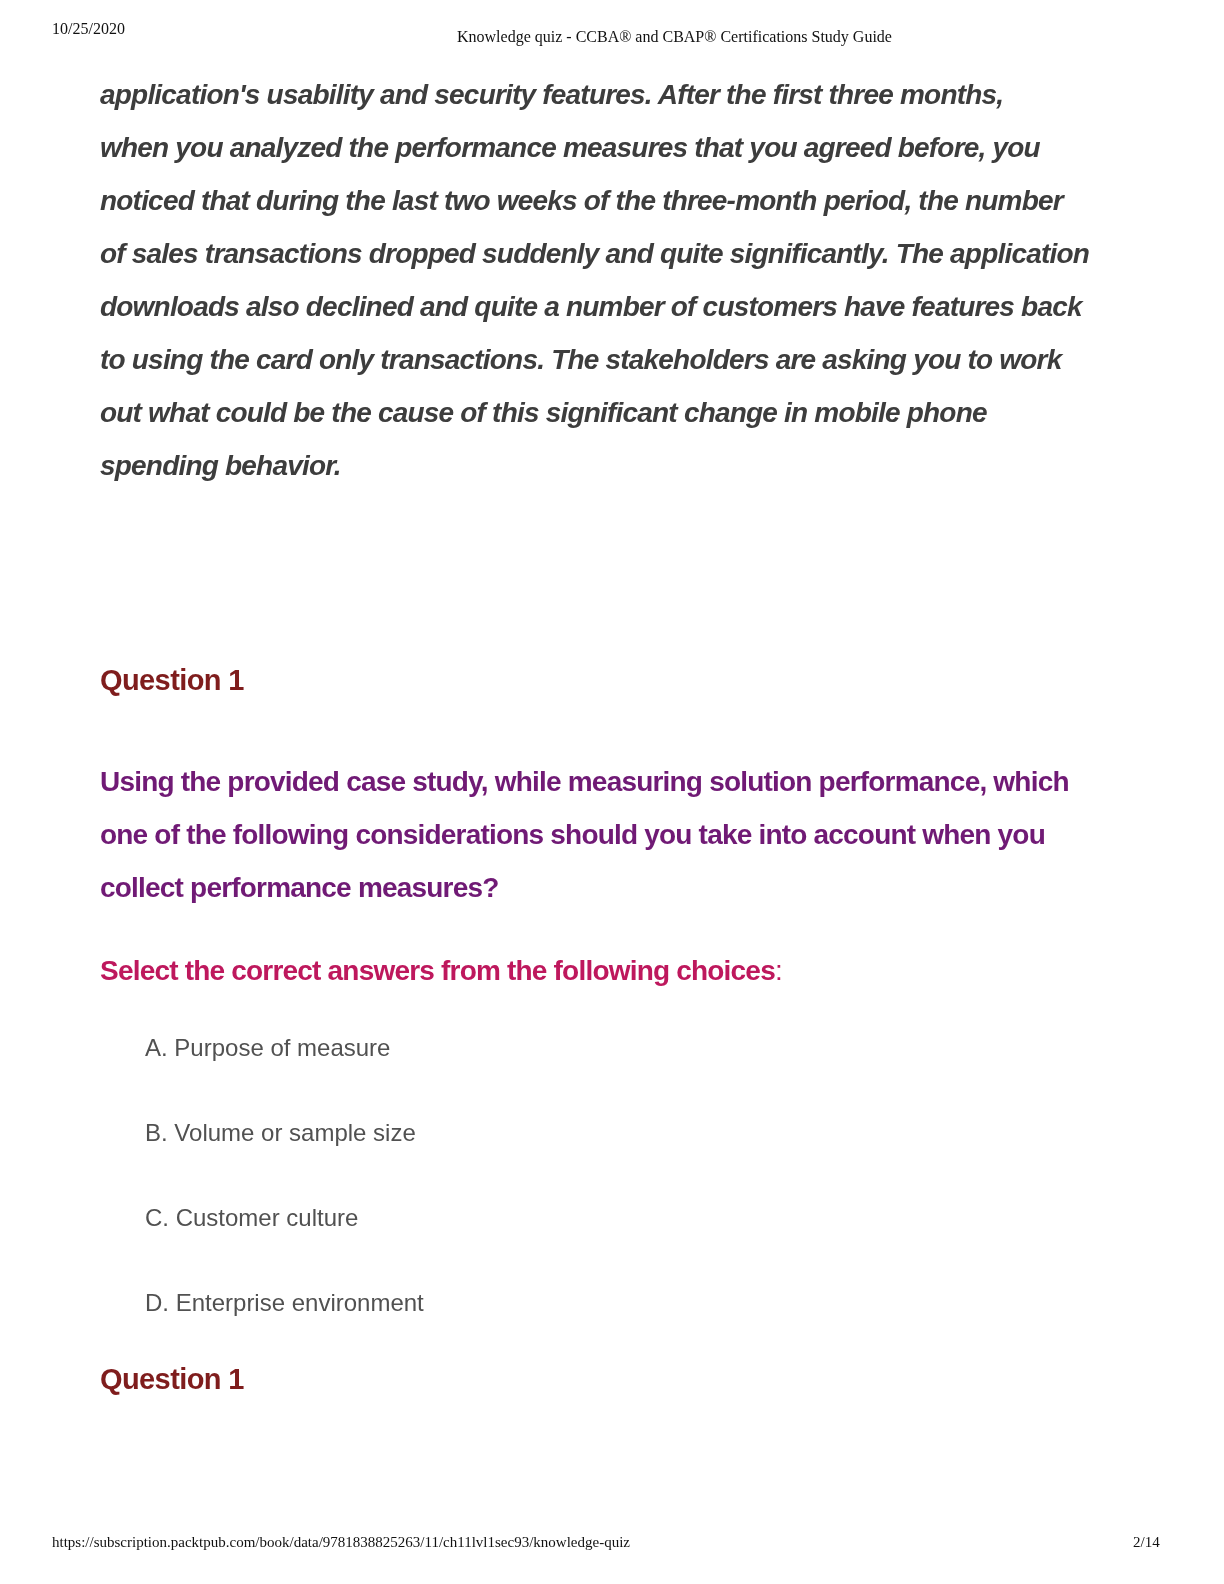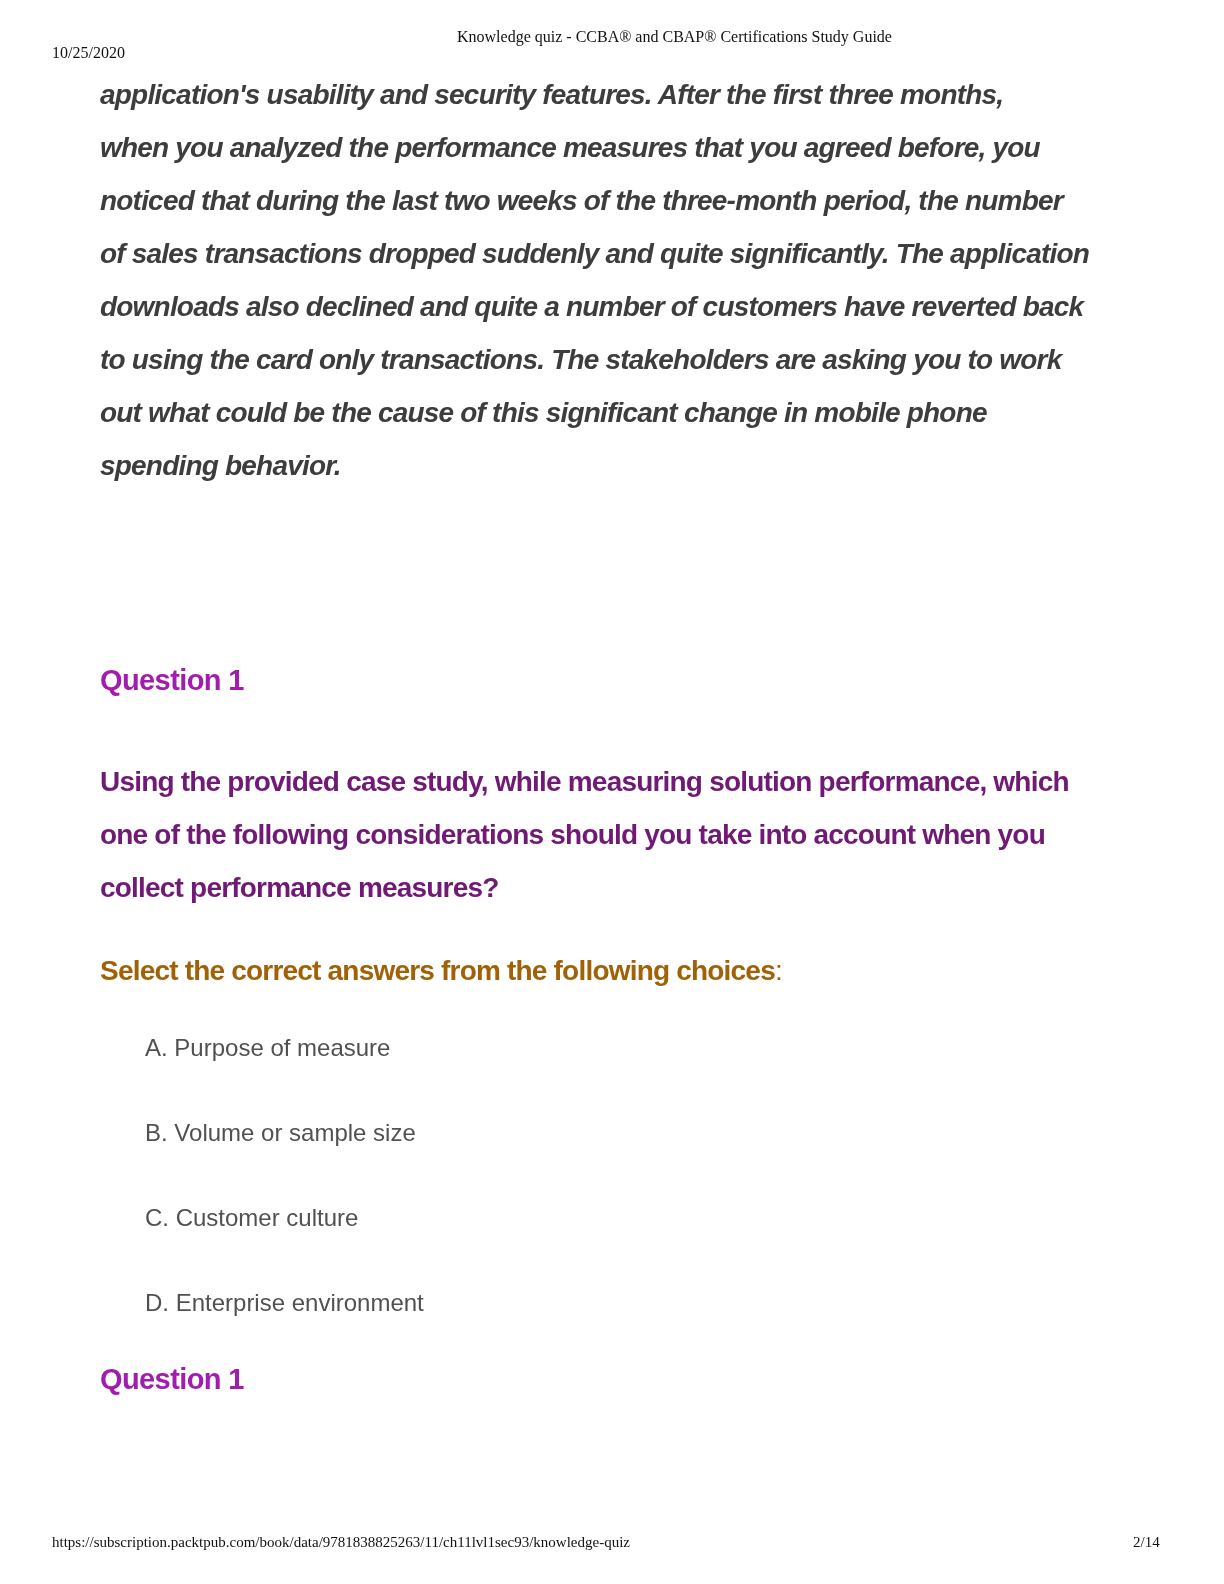--- a/index.html
+++ b/index.html
@@ -17,21 +17,21 @@
   }
 
   
   .print-meta {
     position: absolute;
     font-family: "Liberation Serif", serif;
     font-size: 16px;
     color: #111111;
     white-space: nowrap;
   }
-  .header-date  { left: 52px;  top: 44px; }
+  .header-date  { left: 52px;  top: 20px; }
   .header-title { left: 457px; top: 28px; }
   .footer-url   { left: 52px;  top: 1534px; font-size: 15px; }
   .footer-page  { left: 1133px; top: 1534px; font-size: 15px; }
 
   
   .case-study {
     position: absolute;
     left: 100px;
     top: 68px;
     width: 1080px;
@@ -46,21 +46,21 @@
     white-space: nowrap;
   }
 
   
   .q-heading {
     position: absolute;
     left: 100px;
     font-size: 29px;
     font-weight: 700;
     letter-spacing: -0.6px;
-    color: #a21caf;
+    color: #7f1d1d;
     white-space: nowrap;
     text-align: center;
   }
   .q1-heading { top: 664px; }
   .q2-heading { top: 1363px; }
 
   
   .q1-body {
     position: absolute;
     left: 100px;
@@ -76,21 +76,21 @@
     white-space: nowrap;
   }
 
   
   .select-line {
     position: absolute;
     left: 100px;
     top: 944px;
     font-size: 28px;
     line-height: 53px;
-    color: #a16207;
+    color: #be185d;
     white-space: nowrap;
   }
   .select-line .bold-part {
     font-weight: 700;
     letter-spacing: -0.8px;
   }
   .select-line .colon-part {
     font-weight: 400;
     letter-spacing: 0;
   }
@@ -117,21 +117,21 @@
 <div class="page">
 
   <div class="print-meta header-date">10/25/2020</div>
   <div class="print-meta header-title">Knowledge quiz - CCBA® and CBAP® Certifications Study Guide</div>
 
   <div class="case-study">
     <div class="case-line">application's usability and security features. After the first three months,</div>
     <div class="case-line">when you analyzed the performance measures that you agreed before, you</div>
     <div class="case-line">noticed that during the last two weeks of the three-month period, the number</div>
     <div class="case-line">of sales transactions dropped suddenly and quite significantly. The application</div>
-    <div class="case-line">downloads also declined and quite a number of customers have reverted back</div>
+    <div class="case-line">downloads also declined and quite a number of customers have features back</div>
     <div class="case-line">to using the card only transactions. The stakeholders are asking you to work</div>
     <div class="case-line">out what could be the cause of this significant change in mobile phone</div>
     <div class="case-line">spending behavior.</div>
   </div>
 
   <div class="q-heading q1-heading">Question 1</div>
 
   <div class="q1-body">
     <div class="q-body-line">Using the provided case study, while measuring solution performance, which</div>
     <div class="q-body-line">one of the following considerations should you take into account when you</div>

